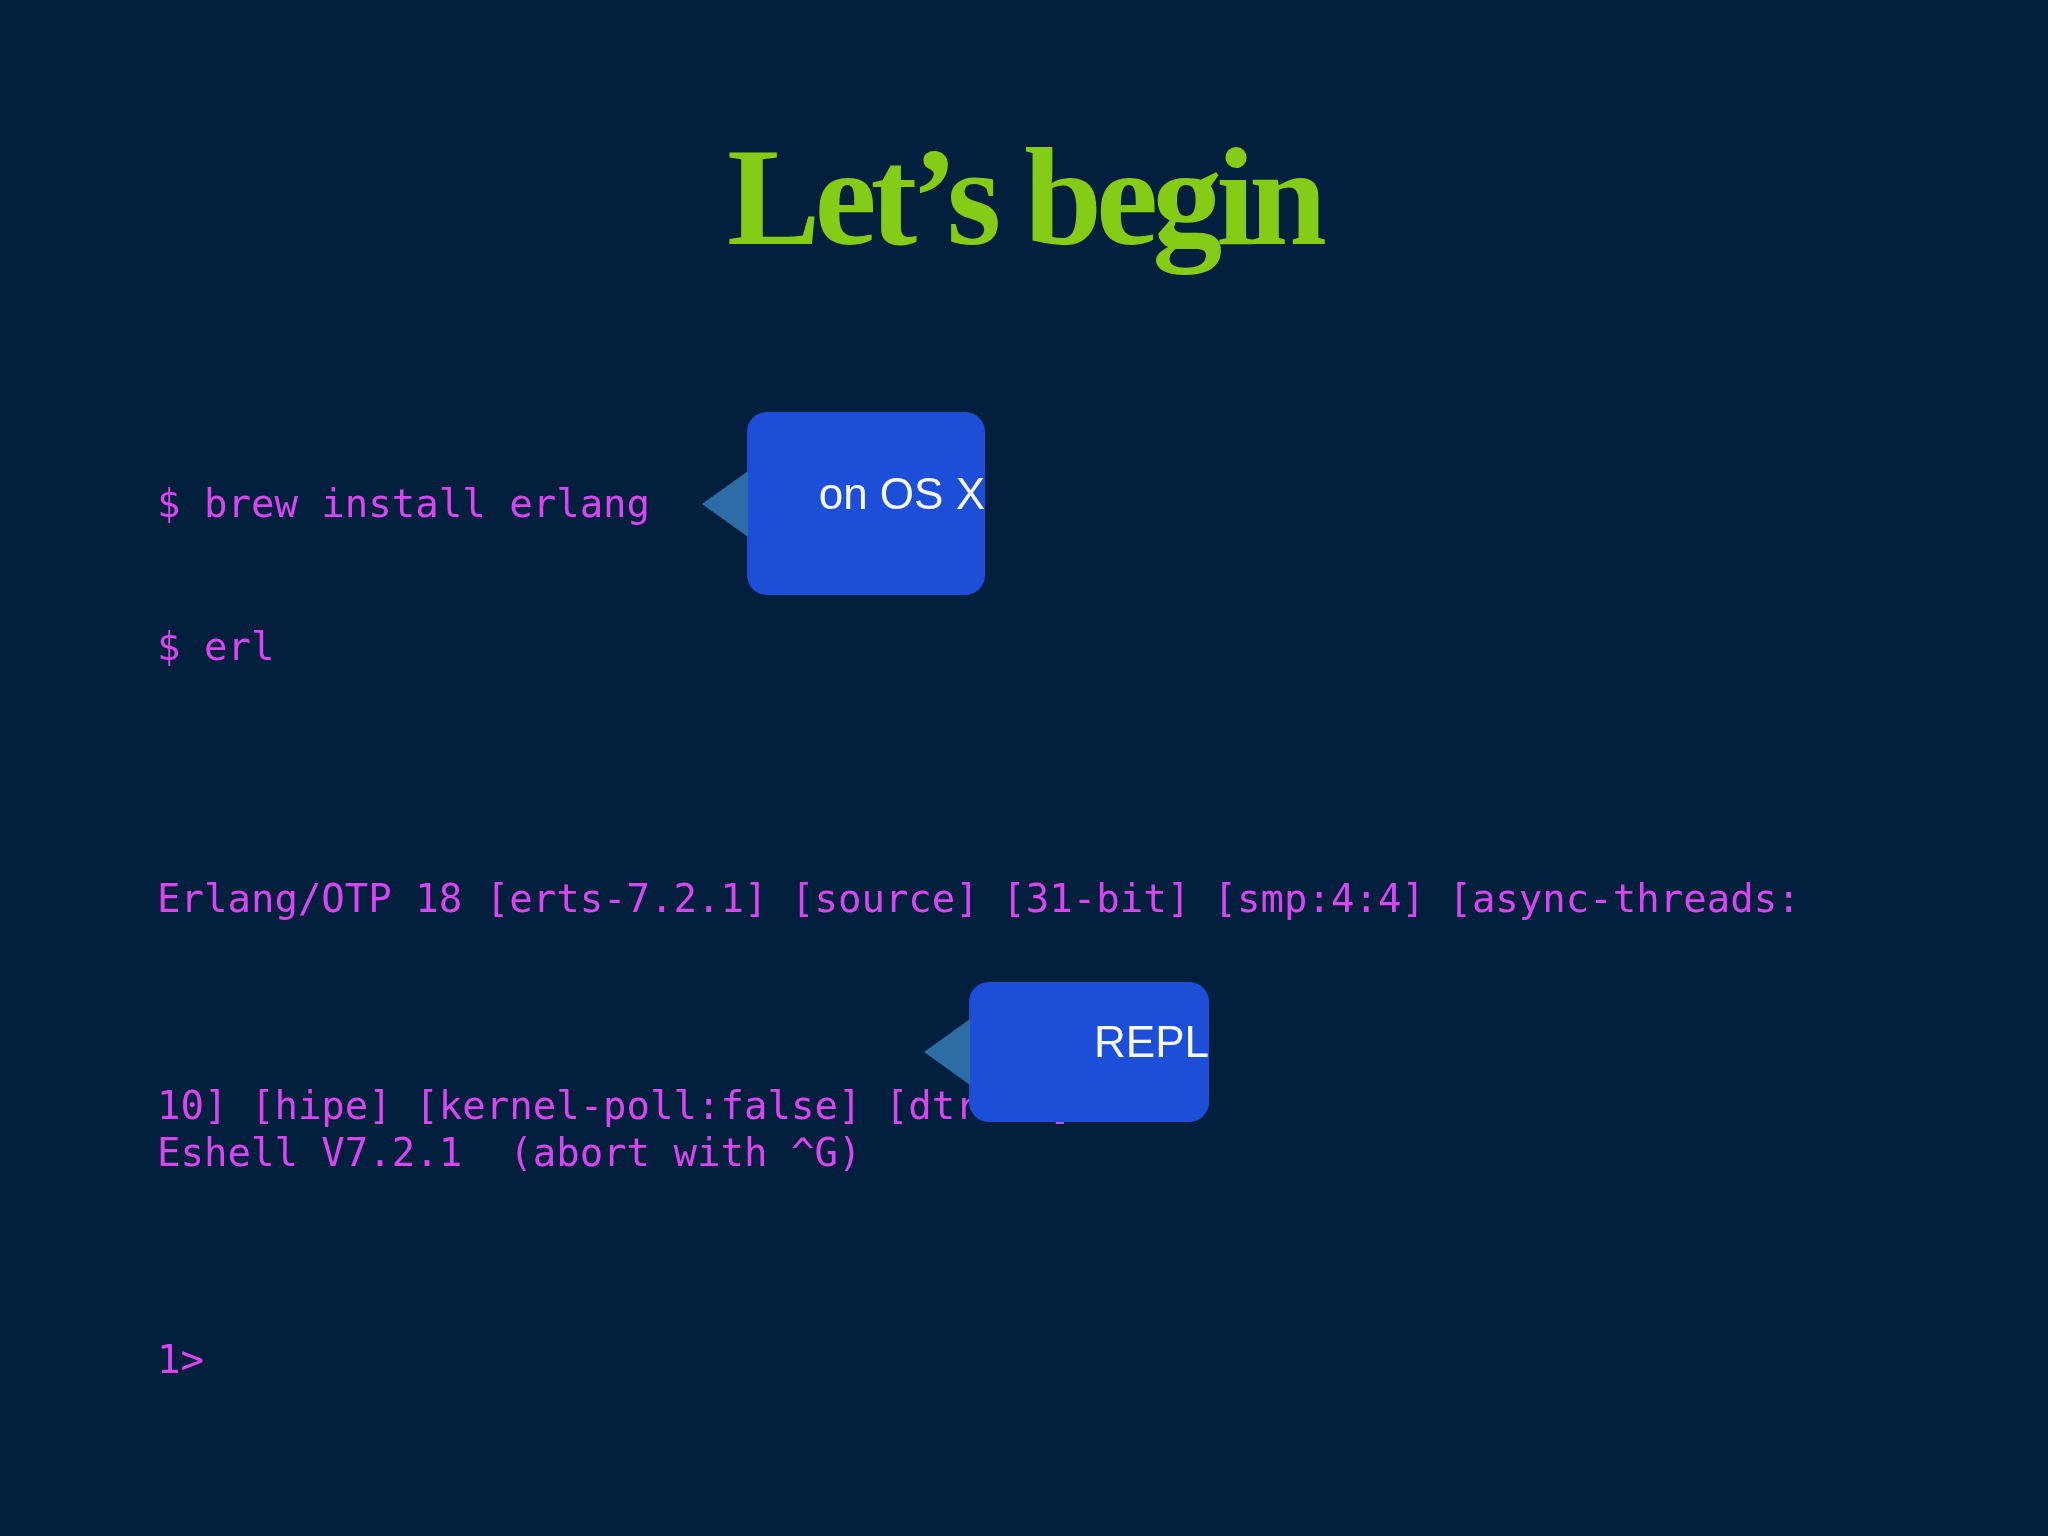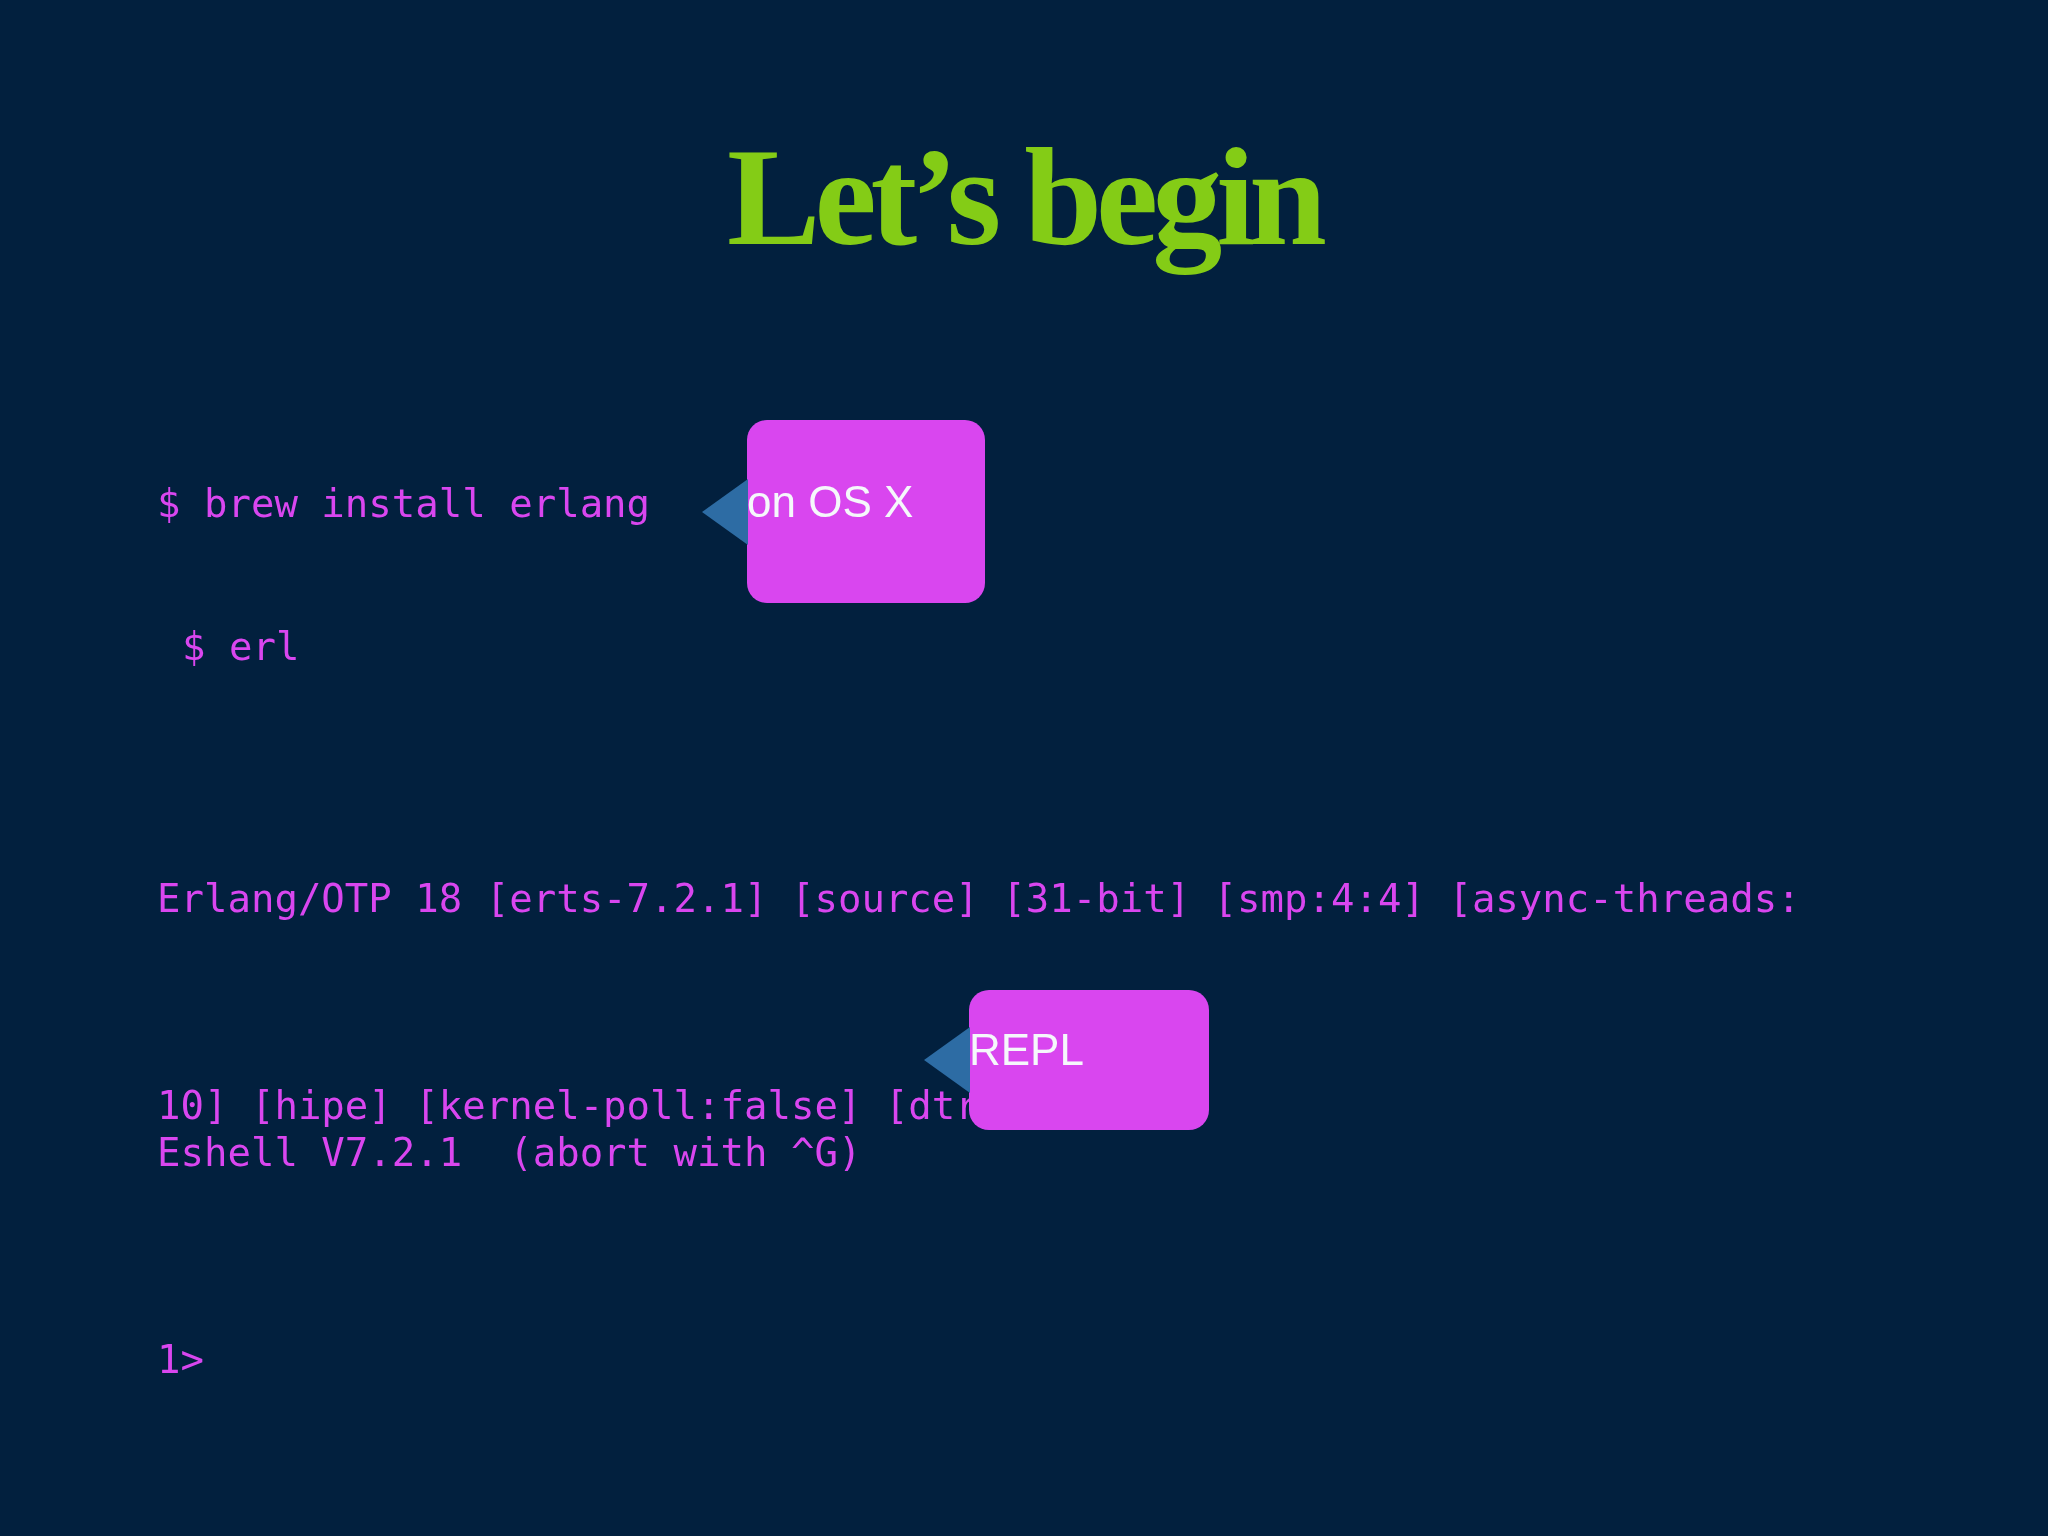--- a/index.html
+++ b/index.html
@@ -33,32 +33,31 @@
   .code {
     position: absolute;
     left: 157px;
     color: #d946ef;
     font-family: "DejaVu Sans Mono", "Liberation Mono", monospace;
     font-size: 39px;
     line-height: 69px;
     white-space: pre;
   }
   .line-brew   { top: 469px; }
-  .line-erl    { top: 612px; margin-left: 25px; }
+  .line-erl    { top: 612px; }
   .block-otp   { top: 726px; }
   .block-eshell{ top: 980px; }
 
   .callout {
     position: absolute;
-    background: #d946ef;
+    background: #1d4ed8;
     border-radius: 20px;
     display: flex;
     align-items: center;
-    justify-content: flex-start;
-    margin-top: 8px;
+    justify-content: flex-end;
   }
   .callout-osx  { left: 747px; top: 412px; width: 238px; height: 183px; }
   .callout-repl { left: 969px; top: 982px; width: 240px; height: 140px; }
   .callout .tail {
     position: absolute;
     left: -45px;
     top: 50%;
     transform: translateY(-50%);
     width: 0;
     height: 0;

